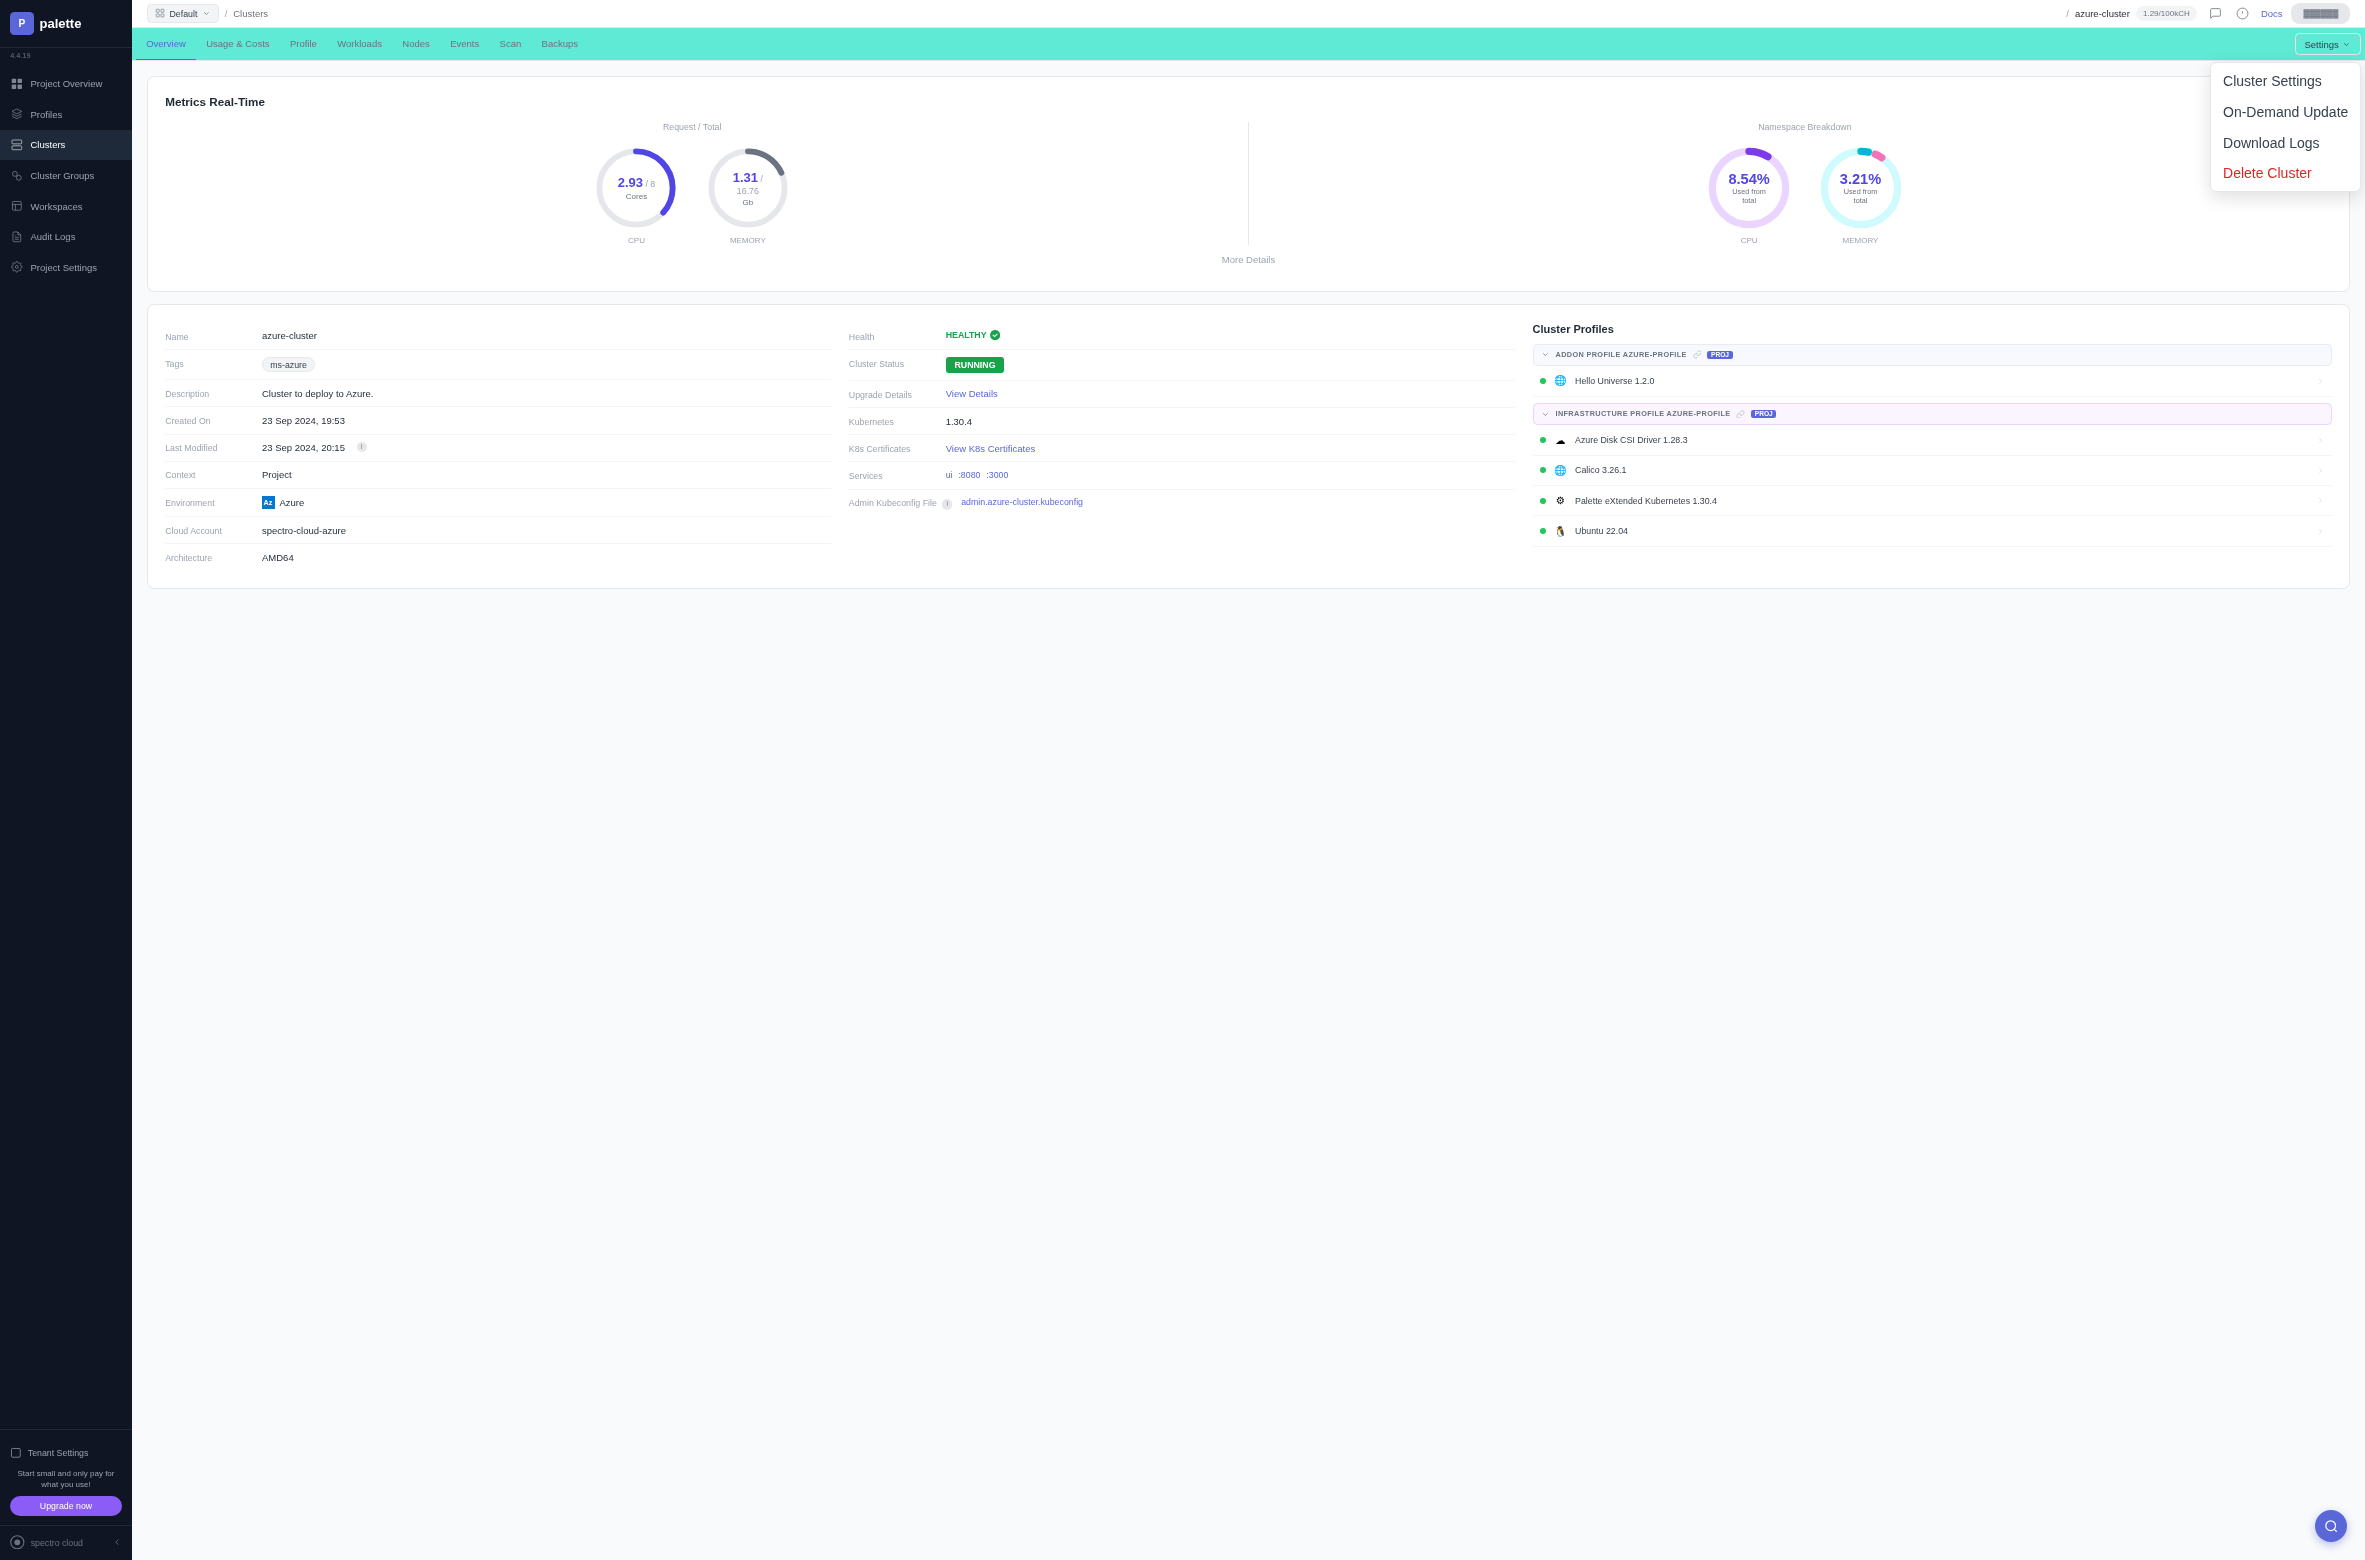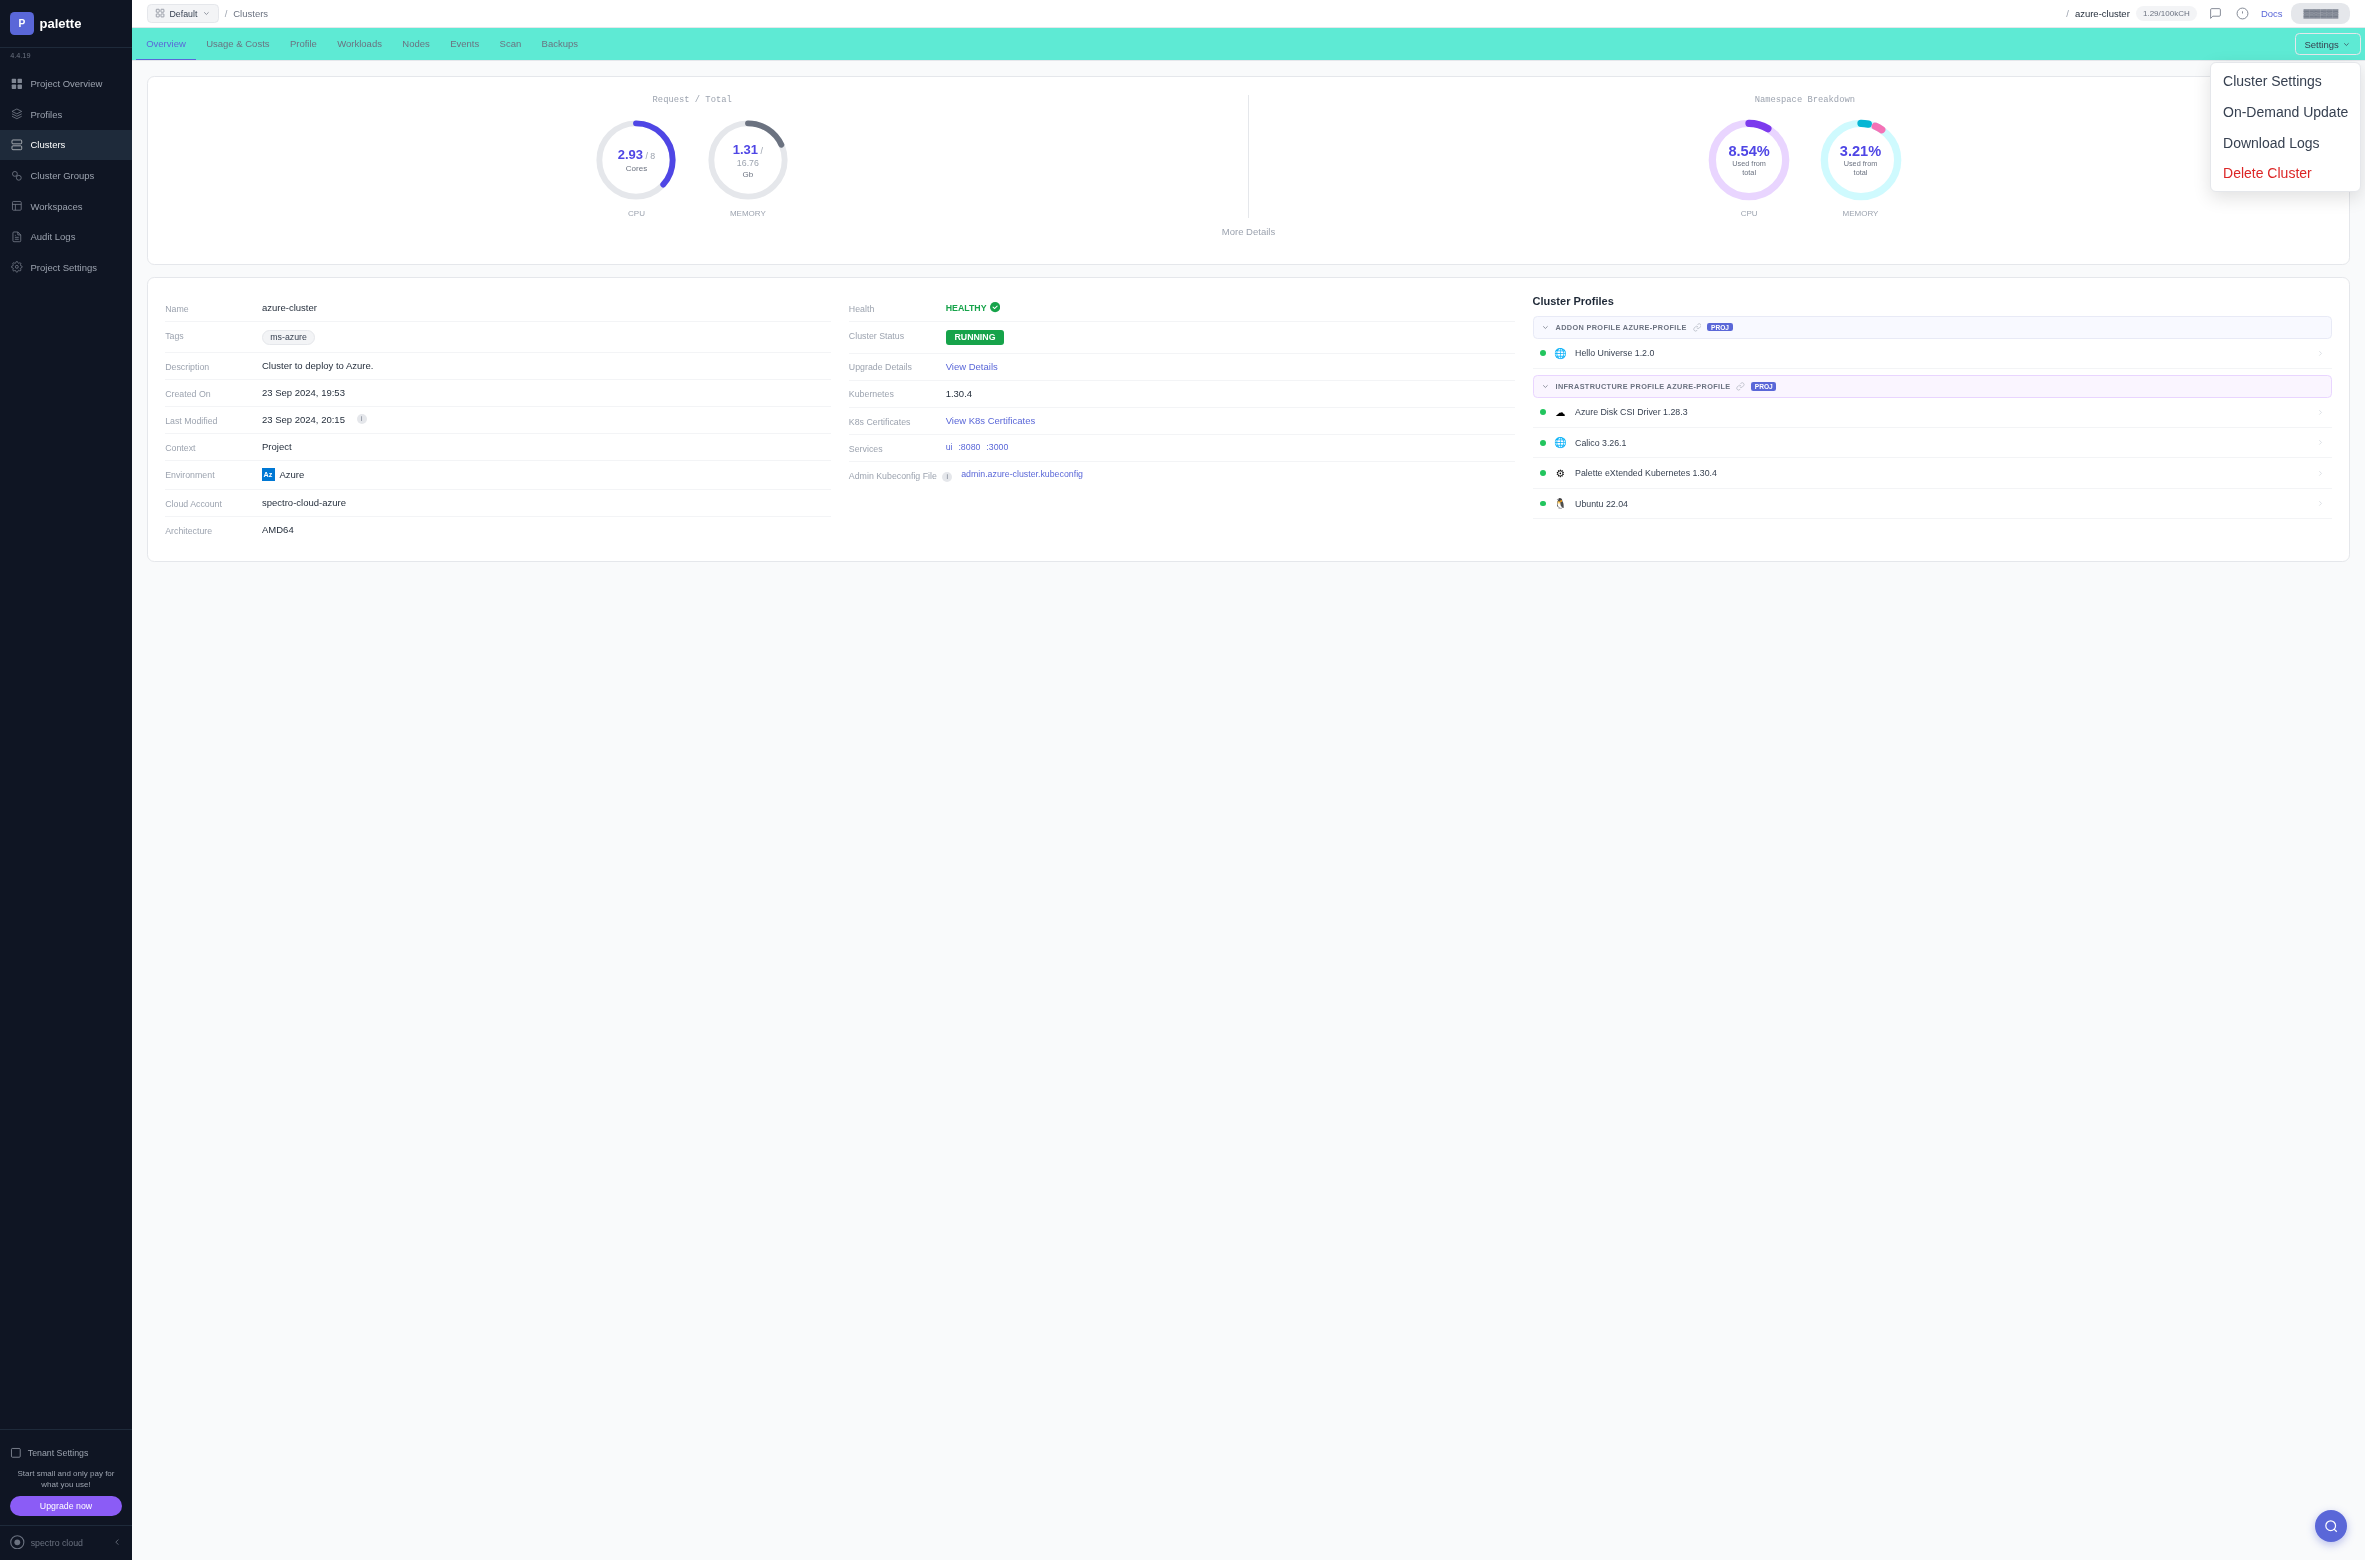--- a/index.html
+++ b/index.html
@@ -45,21 +45,21 @@
     .settings-btn { display: flex; align-items: center; gap: 3.7px; background: none; border: 0.7px solid #e5e7eb; border-radius: 4.4px; padding: 4.4px 8.8px; font-size: 9.5px; color: #374151; cursor: pointer; font-weight: 500; position: relative; }
 
     
     .content { flex: 1; overflow-y: auto; padding: 14.6px; background: #f9fafb; }
 
     
     .metrics-card { background: #fff; border-radius: 7.3px; border: 0.7px solid #e5e7eb; padding: 17.6px; margin-bottom: 11.7px; position: relative; }
     .metrics-title { font-size: 11.7px; font-weight: 600; color: #1f2937; margin-bottom: 14.6px; }
     .metrics-inner { display: flex; gap: 29px; align-items: center; justify-content: space-between; }
     .metrics-section { flex: 1; }
-    .metrics-section-title { font-size: 8.8px; color: #9ca3af; text-align: center; margin-bottom: 11.7px; font-weight: 500; font-family: Liberation Mono, monospace; }
+    .metrics-section-title { font-size: 8.8px; color: #9ca3af; text-align: center; margin-bottom: 11.7px; font-weight: 500; }
     .metrics-gauges { display: flex; gap: 23.4px; justify-content: center; }
     .gauge-wrapper { display: flex; flex-direction: column; align-items: center; gap: 4.4px; }
     .gauge-container { position: relative; width: 88px; height: 88px; }
     .gauge-svg { width: 88px; height: 88px; }
     .gauge-label { text-align: center; font-size: 8px; color: #9ca3af; font-weight: 500; text-transform: uppercase; }
     .gauge-value { position: absolute; top: 50%; left: 50%; transform: translate(-50%, -50%); text-align: center; }
     .metrics-divider { width: 0.7px; background: #e5e7eb; align-self: stretch; }
     .donut-section { flex: 1; }
     .donut-gauges { display: flex; gap: 23.4px; justify-content: center; }
     .donut-wrapper { display: flex; flex-direction: column; align-items: center; gap: 4.4px; }
@@ -296,20 +296,21 @@
             </defs>
           <line x1="0" y1="12" x2="72" y2="12" stroke="#dc2626" stroke-width="2.5" marker-end="url(#arrowhead)"></line>
         </svg>
       </div>
     </div>
   </div>
 
   <div class="content">
 
     <div class="metrics-card">
+      <div class="metrics-title">Metrics Real-Time</div>
       <div class="metrics-inner">
 
         <div class="metrics-section">
           <div class="metrics-section-title">Request / Total</div>
           <div class="metrics-gauges">
 
             <div class="gauge-wrapper">
               <div class="gauge-container">
                 <svg class="gauge-svg" viewBox="0 0 120 120">
                   <circle cx="60" cy="60" r="50" fill="none" stroke="#e5e7eb" stroke-width="8"></circle>

